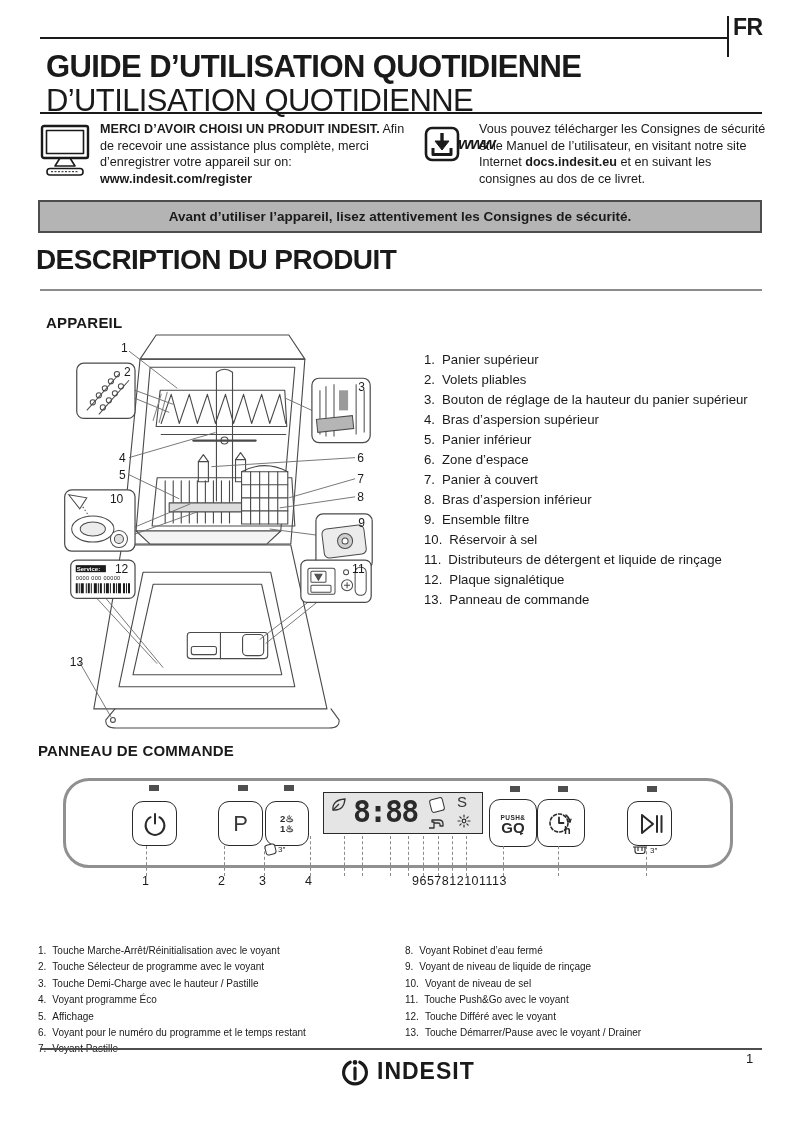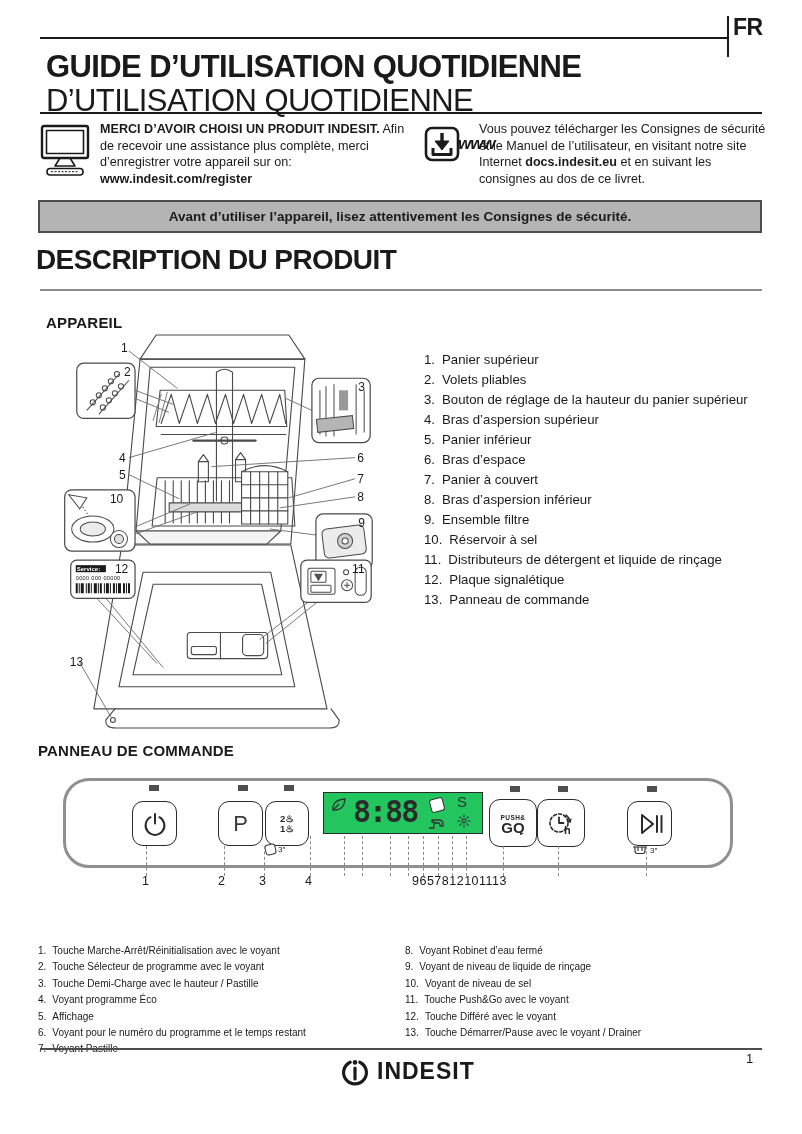--- a/index.html
+++ b/index.html
@@ -40,21 +40,21 @@
               font-size:13.2px;}
   .parts-list li{height:20px;line-height:20px;white-space:nowrap;}
   .parts-list .num{margin-right:7px;}
   
   .panel{position:absolute;left:63px;top:778px;width:664px;height:84px;border:3px solid #909090;border-radius:26px;background:#fff;}
   .led{position:absolute;width:10px;height:6px;background:#4f4f4f;}
   .btn{position:absolute;width:43px;height:43px;border:1.6px solid #2a2a2a;border-radius:11px;background:#fff;
        display:flex;align-items:center;justify-content:center;flex-direction:column;}
   .p-label{font-size:22px;color:#3a3a3a;}
   .half{font-size:9.5px;font-weight:bold;line-height:10px;color:#2a2a2a;text-align:left;}
-  .display{position:absolute;left:257px;top:11px;width:158px;height:40px;border:1.8px solid #2a2a2a;background:#22c55e;}
+  .display{position:absolute;left:257px;top:11px;width:158px;height:40px;border:1.8px solid #2a2a2a;background:#e5e5e5;}
   .time{position:absolute;left:29px;top:1px;font-family:"DejaVu Sans Mono",monospace;font-weight:bold;
         font-size:30px;letter-spacing:-2px;color:#2a2a2a;}
   .tabicon{display:inline-block;width:12px;height:12px;border:1.6px solid #333;border-radius:3px;transform:rotate(-14deg);background:#fff;}
   .disp-tab{position:absolute;left:106px;top:5px;}
   .disp-s{position:absolute;left:133px;top:0px;font-size:15px;color:#333;}
   .pushgo{font-weight:bold;color:#2a2a2a;text-align:center;line-height:10px;}
   .pushgo .l1{font-size:6.5px;letter-spacing:0.4px;display:block;}
   .pushgo .l2{font-size:15px;letter-spacing:0;position:relative;display:inline-block;}
   .go-play{position:absolute;right:1.5px;top:4.5px;font-size:6px;}
   .note{position:absolute;font-size:8px;color:#2a2a2a;display:flex;align-items:center;gap:2px;}
@@ -252,21 +252,21 @@
       <text x="13" y="334" class="cnum">13</text>
     </g>
   </svg>
 
   <ol class="parts-list">
       <li><span class="num">1.</span><span>Panier supérieur</span></li>
       <li><span class="num">2.</span><span>Volets pliables</span></li>
       <li><span class="num">3.</span><span>Bouton de réglage de la hauteur du panier supérieur</span></li>
       <li><span class="num">4.</span><span>Bras d’aspersion supérieur</span></li>
       <li><span class="num">5.</span><span>Panier inférieur</span></li>
-      <li><span class="num">6.</span><span>Bras d’espace</span></li>
+      <li><span class="num">6.</span><span>Zone d’espace</span></li>
       <li><span class="num">7.</span><span>Panier à couvert</span></li>
       <li><span class="num">8.</span><span>Bras d’aspersion inférieur</span></li>
       <li><span class="num">9.</span><span>Ensemble filtre</span></li>
       <li><span class="num">10.</span><span>Réservoir à sel</span></li>
       <li><span class="num">11.</span><span>Distributeurs de détergent et liquide de rinçage</span></li>
       <li><span class="num">12.</span><span>Plaque signalétique</span></li>
       <li><span class="num">13.</span><span>Panneau de commande</span></li>
     </ol>
 
   <h3 class="sub sub-panel" style="margin:0;">PANNEAU DE COMMANDE</h3>

